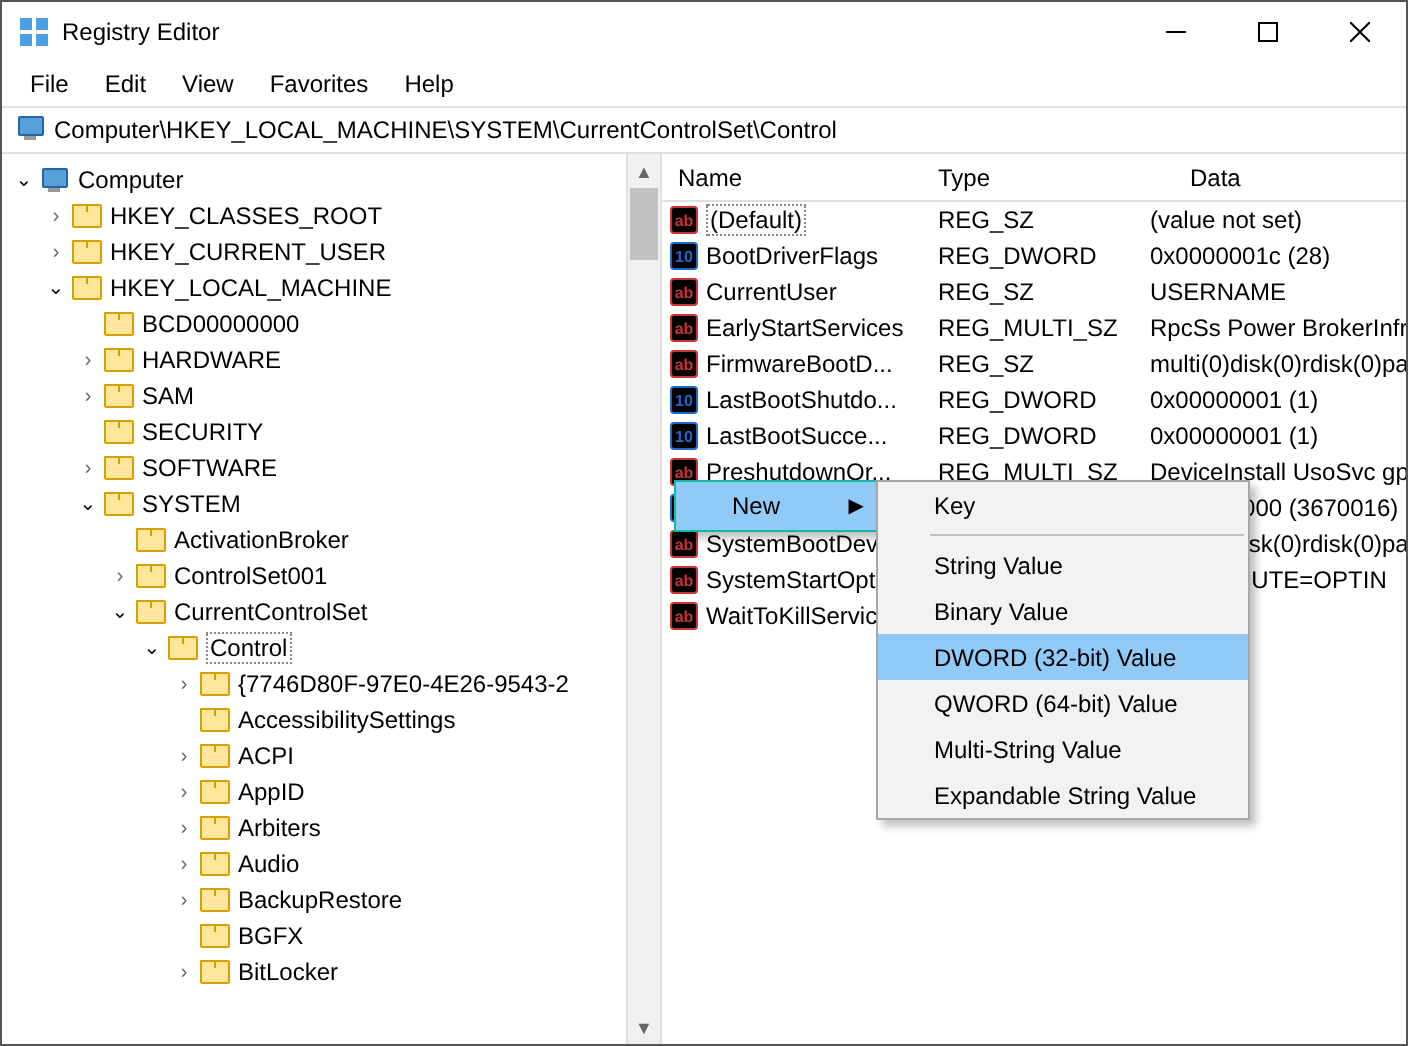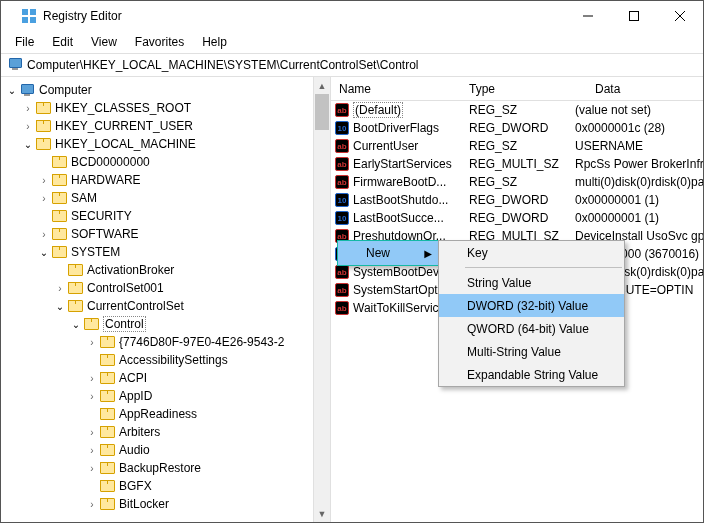--- a/index.html
+++ b/index.html
@@ -1,17 +1,17 @@
 <!DOCTYPE html>
 <html><head>
 <meta charset="utf-8">
 <style>
 * { box-sizing: border-box; margin: 0; padding: 0; font-family: "Segoe UI", Tahoma, sans-serif; font-size: 12px; }
 body { width: 704px; height: 523px; background: #fff; border: 1px solid #555; overflow: hidden; display: flex; flex-direction: column; }
-.titlebar { height: 30px; display: flex; align-items: center; padding-left: 20px; }
+.titlebar { height: 30px; display: flex; align-items: center; padding-left: 8px; }
 .titlebar .icon { width: 16px; height: 16px; margin-right: 6px; display:flex; align-items:center; justify-content:center; }
 .titlebar .title { flex: 1; }
 .winbtns { display: flex; }
 .winbtn { width: 46px; height: 30px; display: flex; align-items: center; justify-content: center; }
 .menubar { height: 22px; display: flex; align-items: center; padding-left: 6px; gap: 2px; }
 .menuitem { padding: 2px 8px; }
 .addrbar { height: 24px; border-top: 1px solid #e0e0e0; border-bottom: 1px solid #e0e0e0; display: flex; align-items: center; padding-left: 6px; }
 .addrbar .picon { width: 16px; height: 16px; margin-right: 4px; }
 .addrbar .path { white-space: nowrap; overflow: hidden; }
 .content { flex: 1; display: flex; min-height: 0; }
@@ -209,26 +209,20 @@
         <span class="nodelabel">ACPI</span>
       </div>
       <div class="treerow">
         <span style="display: inline-block; width: 84px;"></span>
         <span class="twisty">›</span>
         <span class="foldicon"></span>
         <span class="nodelabel">AppID</span>
       </div>
       <div class="treerow">
         <span style="display: inline-block; width: 84px;"></span>
-        <span class="twisty"></span>
-        <span class="foldicon"></span>
-        <span class="nodelabel">AppReadiness</span>
-      </div>
-      <div class="treerow">
-        <span style="display: inline-block; width: 84px;"></span>
         <span class="twisty">›</span>
         <span class="foldicon"></span>
         <span class="nodelabel">Arbiters</span>
       </div>
       <div class="treerow">
         <span style="display: inline-block; width: 84px;"></span>
         <span class="twisty">›</span>
         <span class="foldicon"></span>
         <span class="nodelabel">Audio</span>
       </div>
@@ -365,20 +359,23 @@
   </div>
 </div>
 <div class="ctx2" id="ctx2">
     <div class="item">
       <span>Key</span>
     </div>
     <div class="sep"></div>
     <div class="item">
       <span>String Value</span>
     </div>
+    <div class="item">
+      <span>Binary Value</span>
+    </div>
     <div class="item hl">
       <span>DWORD (32-bit) Value</span>
     </div>
     <div class="item">
       <span>QWORD (64-bit) Value</span>
     </div>
     <div class="item">
       <span>Multi-String Value</span>
     </div>
     <div class="item">

